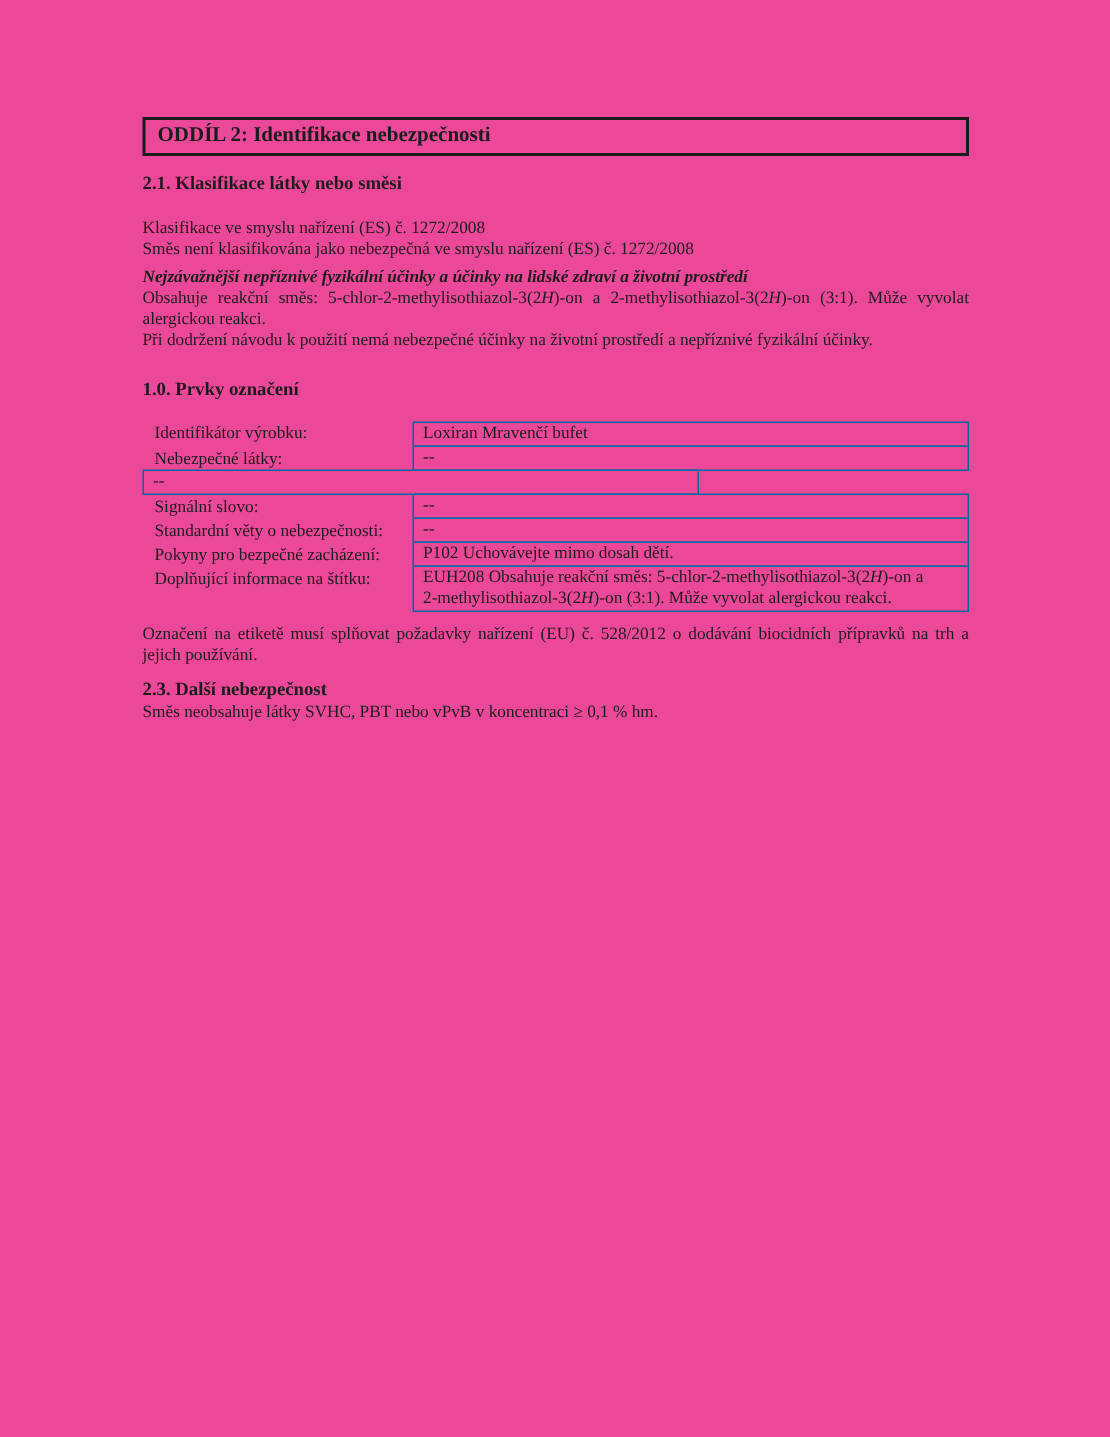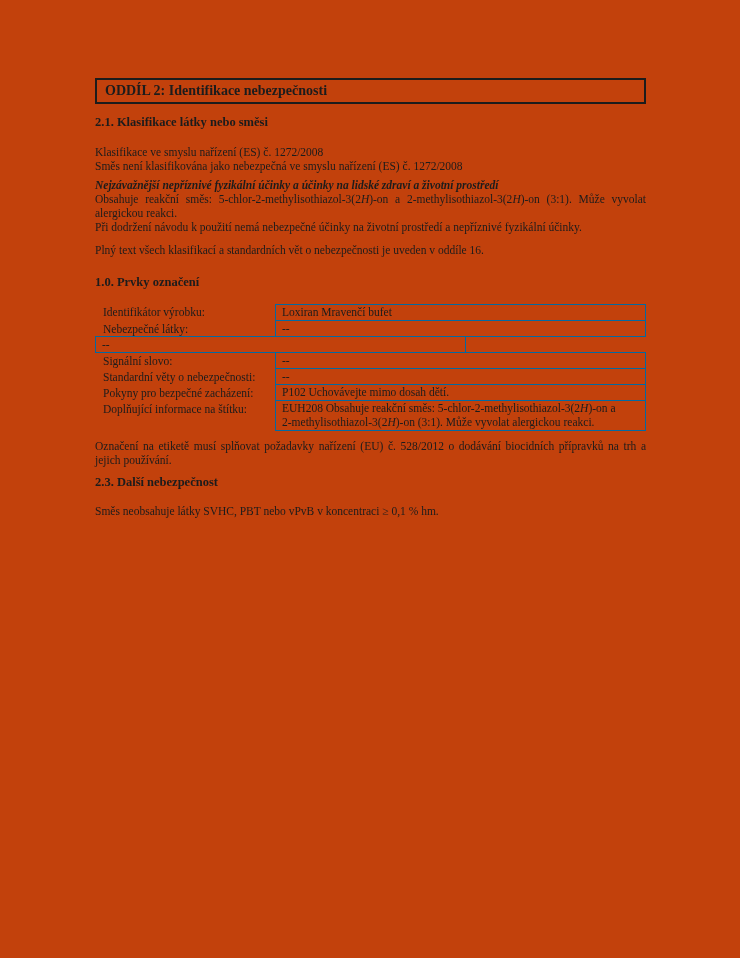--- a/index.html
+++ b/index.html
@@ -5,21 +5,21 @@
   html, body { margin:0; padding:0; }
   body {
     background:#e9e9e9;
     font-family:"Liberation Serif", "DejaVu Serif", serif;
     color:#1c1c1c;
   }
   .page {
     position:relative;
     width:740px;
     height:958px;
-    background:#c2410c;
+    background:#ec4899;
     overflow:hidden;
   }
   .content {
     position:absolute;
     left:95px;
     top:78px;
     width:551px;
   }
   .section-box {
     border:2px solid #1c1c1c;
@@ -40,21 +40,21 @@
   p, .para {
     font-size:11.5px;
     line-height:14px;
     margin:0;
   }
   .mt-first { margin-top:15px; }
   .bold-line { font-weight:bold; margin-top:5px;font-style:italic; }
   .mt-plny { margin-top:9px; }
   .mt-etiketa { margin-top:8px; }
   .mt-oznaceni { margin-top:2px; }
-  .mt-svhc { margin-top:14px; }
+  .mt-svhc { margin-top:1px; }
   .just { text-align:justify; }
   .nowrap { white-space:nowrap; }
   .it { font-style:italic; }
   
   .ltable { margin-top:14px; }
   .trow { display:flex; align-items:stretch; }
   .tlabel {
     width:180px;
     box-sizing:border-box;
     padding:1px 4px 0 8px;
@@ -86,21 +86,20 @@
 
     <p class="mt-first">Klasifikace ve smyslu nařízení (ES) č. 1272/2008</p>
     <p>Směs není klasifikována jako nebezpečná ve smyslu nařízení (ES) č. 1272/2008</p>
 
     <p class="bold-line">Nejzávažnější nepříznivé fyzikální účinky a účinky na lidské zdraví a životní prostředí</p>
 
     <p class="just"><span>Obsahuje reakční směs: </span><span class="nowrap"><span>5-chlor-2-methylisothiazol-3(2</span><span class="it">H</span><span>)-on</span></span><span> a </span><span class="nowrap"><span>2-methylisothiazol-3(2</span><span class="it">H</span><span>)-on</span></span><span> (3:1). Může vyvolat alergickou reakci.</span></p>
 
     <p>Při dodržení návodu k použití nemá nebezpečné účinky na životní prostředí a nepříznivé fyzikální účinky.</p>
 
-    <p class="mt-plny">Plný text všech klasifikací a standardních vět o nebezpečnosti je uveden v oddíle 16.</p>
 
     <div class="h-sub h22">1.0. Prvky označení</div>
 
     <div class="ltable">
 
       <div class="trow">
         <div class="tlabel">Identifikátor výrobku:</div>
         <div class="tvalue">Loxiran Mravenčí bufet</div>
       </div>
 

